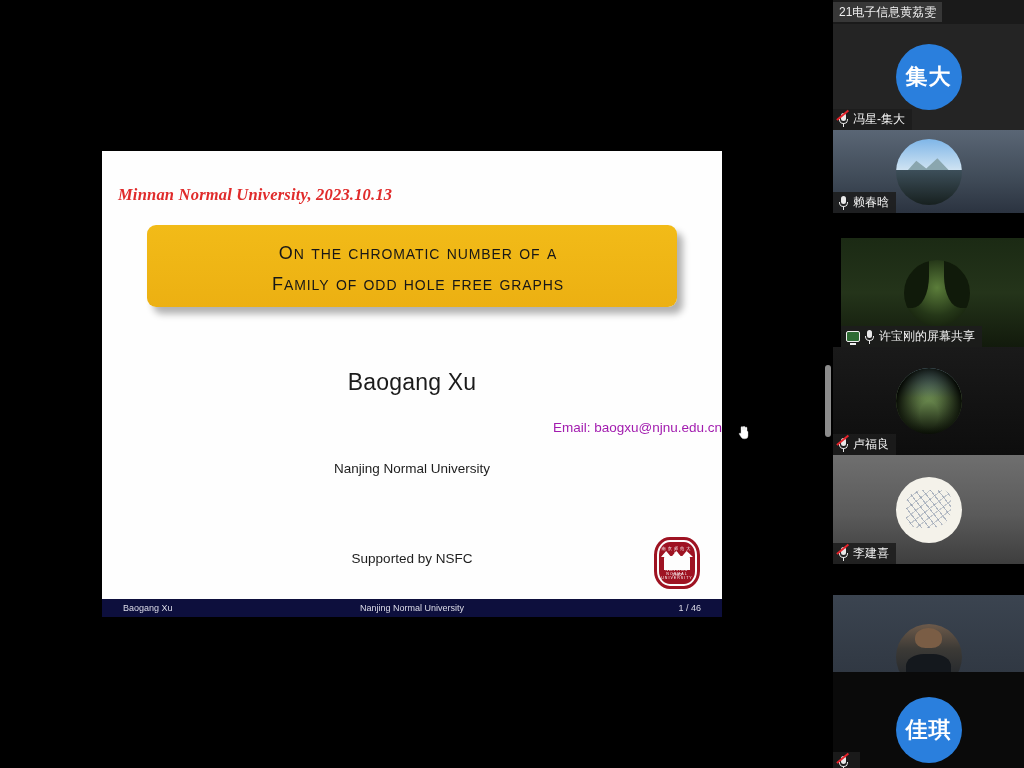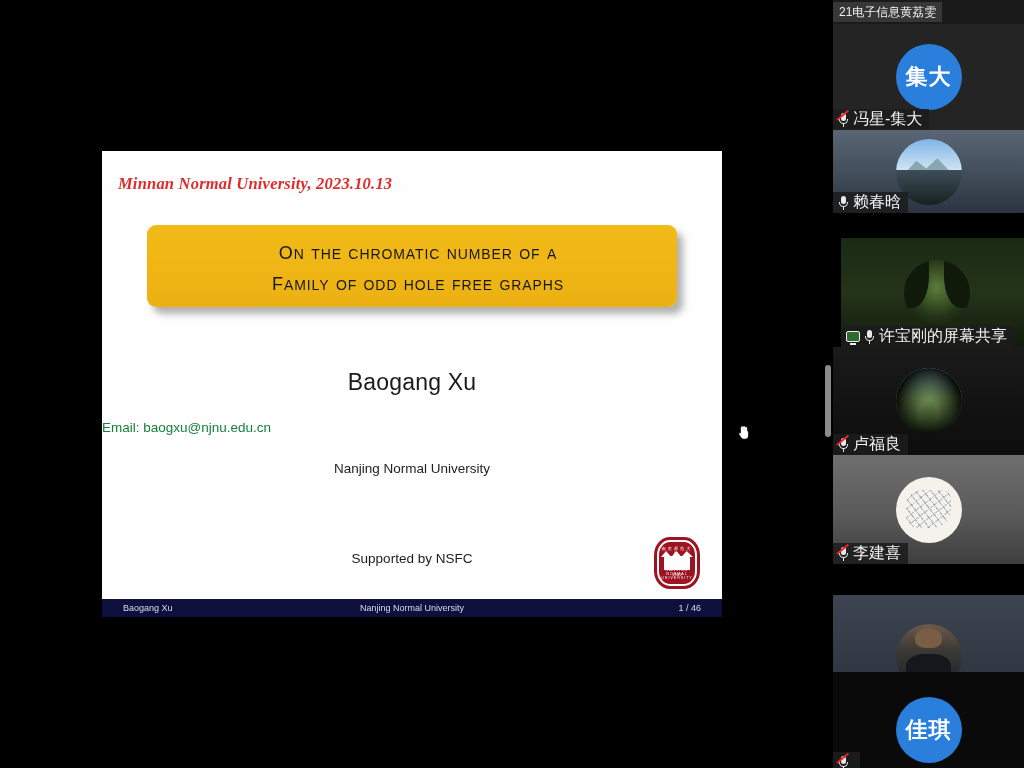--- a/index.html
+++ b/index.html
@@ -7,40 +7,40 @@
   body { font-family:"Liberation Sans", sans-serif; }
 
   #root { position:relative; width:1024px; height:768px; background:#000; }
 
   
   #share-area { position:absolute; left:0; top:0; width:833px; height:768px; background:#000; }
 
   #slide { position:absolute; left:102px; top:151px; width:620px; height:466px;
            background:#fefefe; overflow:hidden; }
 
-  #slide-date { position:absolute; left:16px; top:23px;
+  #slide-date { position:absolute; left:16px; top:34px;
                 font-family:"Liberation Serif", serif;
                 font-style:italic; font-weight:bold; font-size:16.5px;
                 color:#e02b2b; letter-spacing:.2px; white-space:nowrap; }
 
   #title-box { position:absolute; left:45px; top:74px; width:530px; height:82px;
                background:linear-gradient(180deg,#f2bb18 0%,#ecb012 100%);
                border-radius:9px;
                box-shadow:6px 7px 7px rgba(0,0,0,.30);
                display:flex; flex-direction:column;
                align-items:center; justify-content:center; gap:2px;padding-left:12px; }
   .title-line { font-family:"Liberation Sans", sans-serif;
                 font-size:20px; color:#171717; letter-spacing:.9px;
                 white-space:nowrap; font-variant:small-caps; text-transform:lowercase; }
   .title-line::first-letter { font-size:25px; }
 
   #author { position:absolute; left:0; right:0; top:218px; text-align:center;
             font-size:23px; color:#1b1b1b; letter-spacing:.2px; }
-  #email  { position:absolute; left:0; right:8px; top:269px; text-align:left;
-            font-size:13.5px; color:#15803d; }
+  #email  { position:absolute; left:0; right:0; top:269px; text-align:right;
+            font-size:13.5px; color:#a21caf; }
   #affil  { position:absolute; left:0; right:0; top:310px; text-align:center;
             font-size:13.5px; color:#1d1d1d; }
   #support{ position:absolute; left:0; right:0; top:352px; text-align:center;
             font-size:13.5px; color:#1d1d1d;margin-top:48px; }
 
   
   #crest { position:absolute; right:22px; bottom:28px; width:46px; height:52px; }
   .crest-outer { position:absolute; inset:0; border-radius:16px/18px;
                  background:#fdfdfd; border:3px solid #9e1322; }
   .crest-inner { position:absolute; inset:5px; border-radius:11px/13px;
@@ -76,21 +76,21 @@
   .tile-bg { position:absolute; inset:0; }
   .avatar { position:absolute; left:50%; top:50%; transform:translate(-50%,-50%);
             width:66px; height:66px; border-radius:50%; overflow:hidden; }
   .avatar.initials { display:flex; align-items:center; justify-content:center;
                      background:#2a7fdd; color:#fff; font-size:22px; font-weight:bold;
                      letter-spacing:1px; }
 
   .namebar { position:absolute; left:0; bottom:0; height:21px;
              background:rgba(28,28,28,.88); display:flex; align-items:center;
              gap:4px; padding:0 7px 0 5px; max-width:100%; }
-  .namebar .nm { color:#f2f2f2; font-size:16px; white-space:nowrap;
+  .namebar .nm { color:#f2f2f2; font-size:12px; white-space:nowrap;
                  font-family:"Liberation Sans", sans-serif; }
 
   .tile.speaking { box-shadow:inset 0 0 0 2px #22d94a;margin-left:8px; }
 
   .corner-icon { position:absolute; right:10px; bottom:26px; width:23px; height:23px; }
 
   
   .mic { width:11px; height:14px; position:relative; flex:0 0 auto; }
   .mic .cap { position:absolute; left:3px; top:0; width:5px; height:8px;
               background:#e9e9e9; border-radius:2.5px; }

